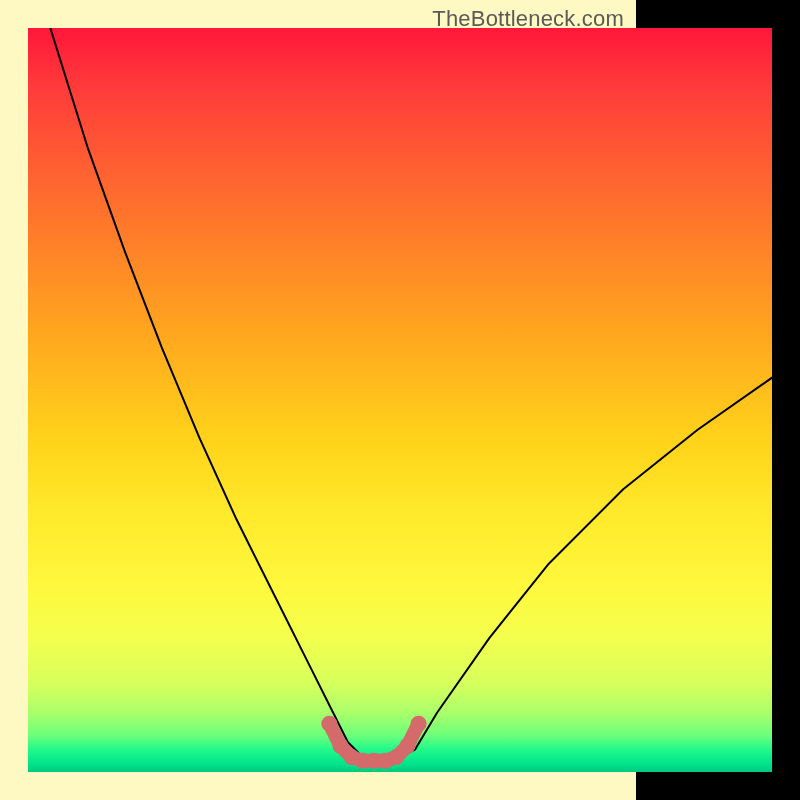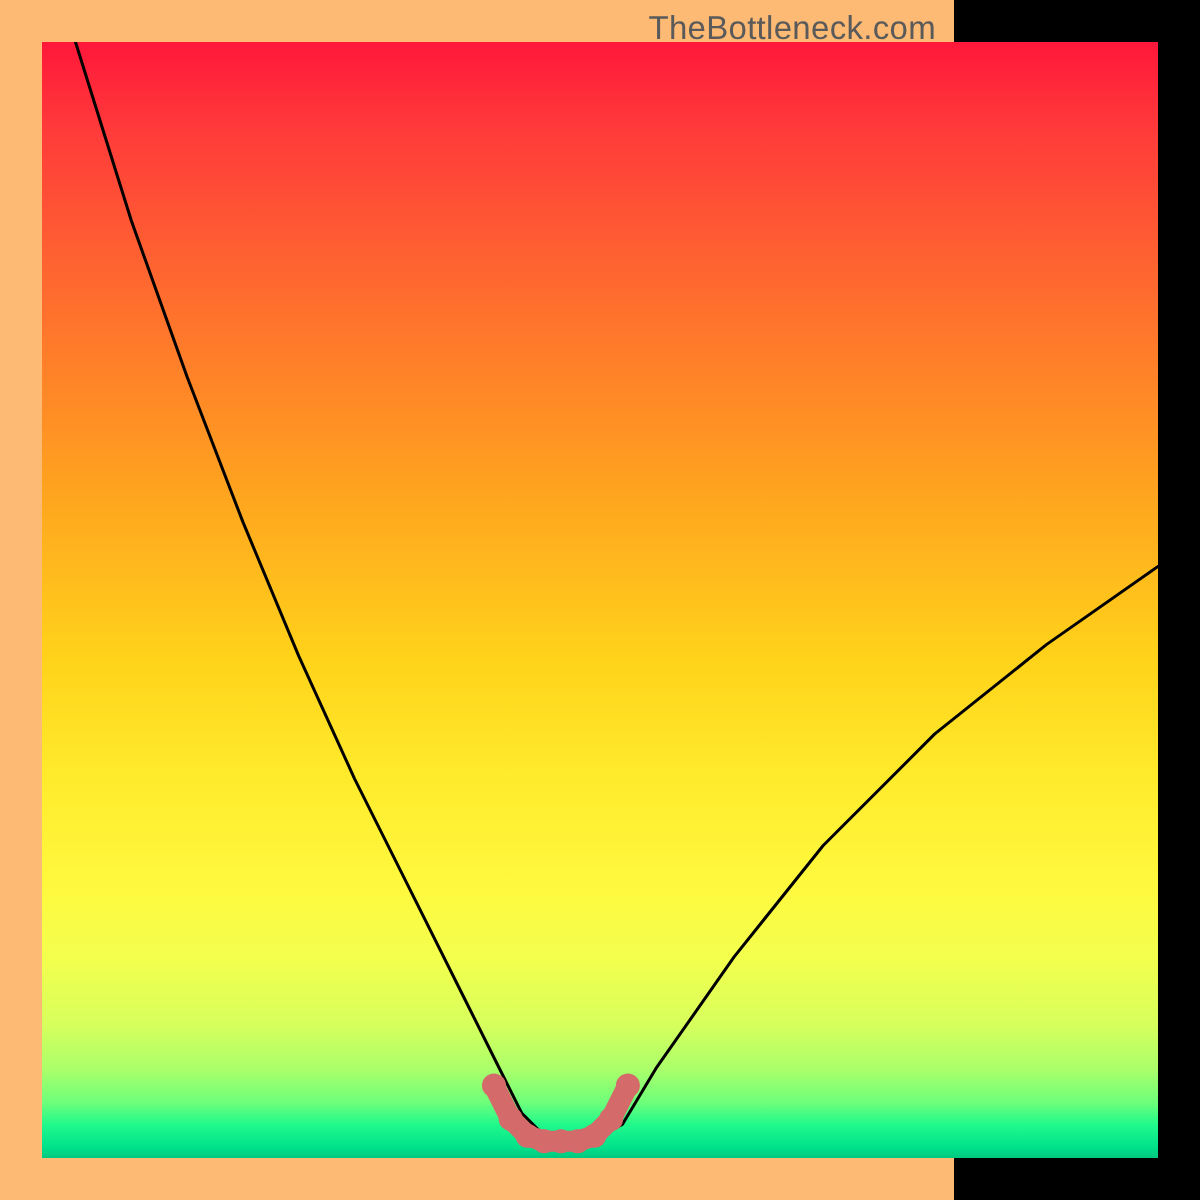--- a/index.html
+++ b/index.html
@@ -1,21 +1,21 @@
 <!DOCTYPE html>
 <html><head>
 <meta charset="utf-8">
 <style>
   * { margin: 0; padding: 0; box-sizing: border-box; }
   html, body { width: 800px; height: 800px; overflow: hidden; background: #000; }
   .frame {
     position: relative;
     width: 636px;
     height: 800px;
-    background: #fdba74;
+    background: #fef9c3;
   }
   .plot-area {
     position: absolute;
     left: 28px;
     top: 28px;
     width: 744px;
     height: 744px;
     background: linear-gradient(to bottom,
       #ff173a 0%,
       #ff3b3a 8%,

